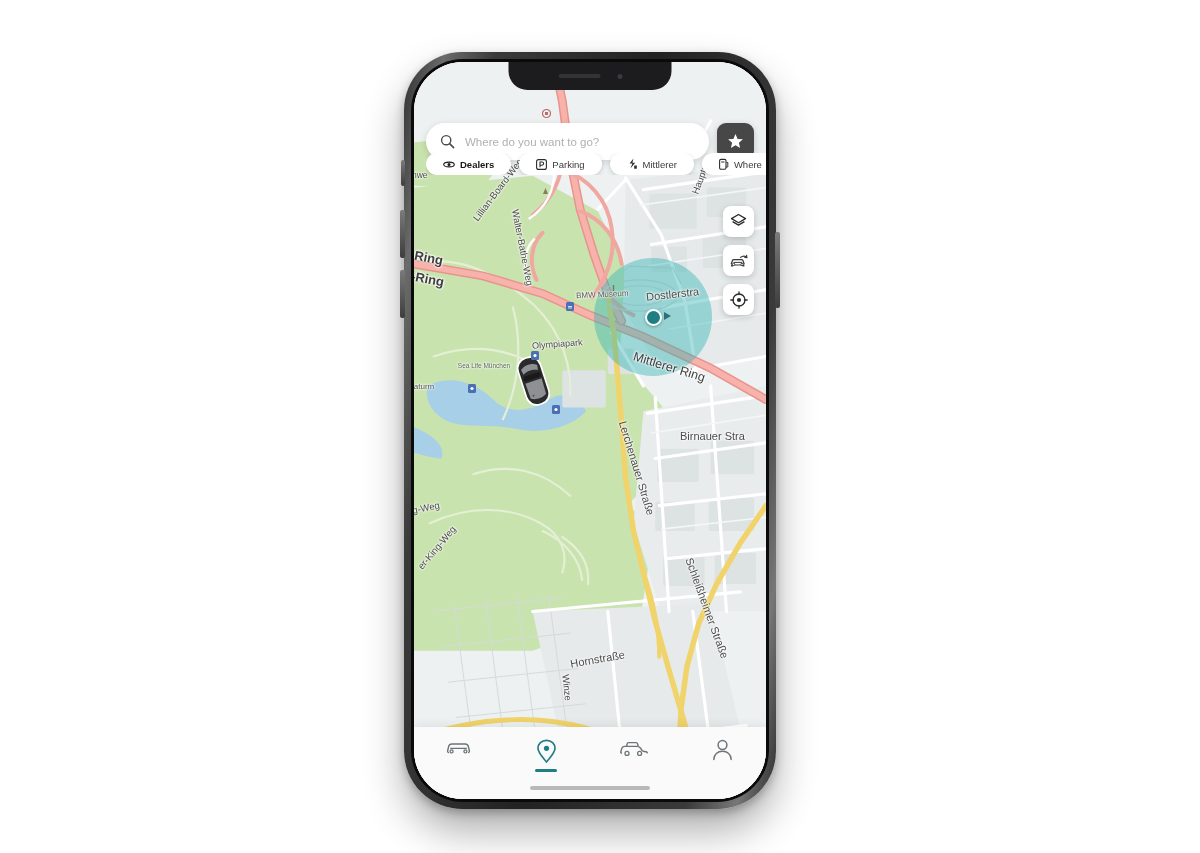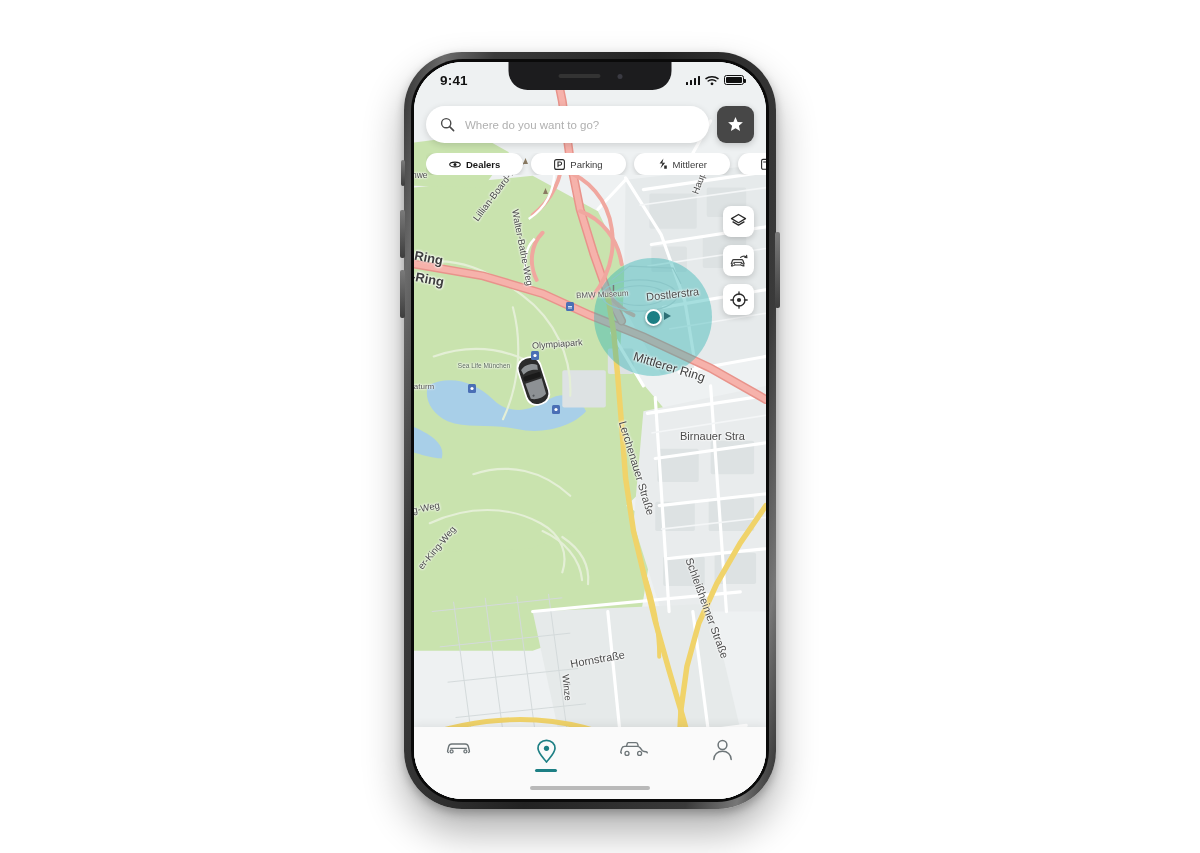--- a/index.html
+++ b/index.html
@@ -100,21 +100,21 @@
     position:absolute; top:0; left:50%; transform:translateX(-50%);
     width:163px; height:28px; background:#1c1c1e;
     border-radius:0 0 19px 19px; z-index:10;
     display:flex; align-items:center; justify-content:center; gap:17px;
   }
   #notch-speaker { width:42px; height:4.5px; border-radius:3px; background:#333; }
   #notch-camera { width:5px; height:5px; border-radius:50%; background:#3a3a42; }
 
   
   #search-row {
-    position:absolute; top:44px; left:12px; right:12px;
+    position:absolute; top:61px; left:12px; right:12px;
     display:flex; align-items:center; gap:8px; z-index:8;
   }
   #search-bar {
     flex:1; height:37px; background:#fff; border-radius:19px;
     display:flex; align-items:center; padding:0 14px; gap:10px;
     box-shadow:0 2px 7px rgba(0,0,0,.14);
   }
   #search-placeholder { font-size:11.5px; color:#b0b0b0; }
   #favorites-button {
     width:37px; height:37px; border-radius:9px; background:#474747;
@@ -123,21 +123,21 @@
   }
 
   
   #filter-chips {
     position:absolute; top:91px; left:12px; right:0;
     display:flex; gap:8px; z-index:8; overflow:hidden;
   }
   .chip {
     height:22px; background:#fff; border-radius:11px;
     display:flex; align-items:center; gap:5px;
-    padding:0 23px; flex:0 0 auto;
+    padding:0 17px; flex:0 0 auto;
     box-shadow:0 1.5px 5px rgba(0,0,0,.16);
     font-size:9.5px; color:#3a3a3a; white-space:nowrap;
   }
   .chip.active { font-weight:bold; color:#171717; }
 
   
   #map-controls {
     position:absolute; right:12px; top:144px; z-index:8;
     display:flex; flex-direction:column; gap:8px;
   }
@@ -362,39 +362,20 @@
           </svg>
       <g></g>
       <svg style="position:absolute;left:108px;top:96px;width:7px;height:8px;" viewBox="0 0 7 8">
             <path d="M3.5 0 L6 6 H1 Z" fill="#8a7a62"></path>
           </svg>
       <svg style="position:absolute;left:128px;top:126px;width:7px;height:8px;" viewBox="0 0 7 8">
             <path d="M3.5 0 L6 6 H1 Z" fill="#8a7a62"></path>
           </svg>
     </div>
 
-    <div id="status-bar">
-      <span id="status-time">9:41</span>
-      <span id="status-icons">
-        <span id="signal-icon">
-          <i style="height:3.5px"></i>
-              <i style="height:5.5px"></i>
-              <i style="height:7.5px"></i>
-              <i style="height:9.5px"></i>
-        </span>
-        <svg width="14" height="11" viewBox="0 0 14 11">
-          <path d="M1 3.6 C4 1, 10 1, 13 3.6" stroke="#111" stroke-width="1.5" fill="none" stroke-linecap="round"></path>
-          <path d="M3.2 6 C5.2 4.2, 8.8 4.2, 10.8 6" stroke="#111" stroke-width="1.5" fill="none" stroke-linecap="round"></path>
-          <circle cx="7" cy="8.8" r="1.4" fill="#111"></circle>
-        </svg>
-        <span id="battery-icon">
-              <i></i>
-            </span>
-      </span>
-    </div>
 
     <div id="notch">
       <span id="notch-speaker"></span>
       <span id="notch-camera"></span>
     </div>
 
     <div id="search-row">
       <div id="search-bar">
         <svg width="15" height="15" viewBox="0 0 15 15">
           <circle cx="6.2" cy="6.2" r="4.6" stroke="#4a4a4a" stroke-width="1.4" fill="none"></circle>

